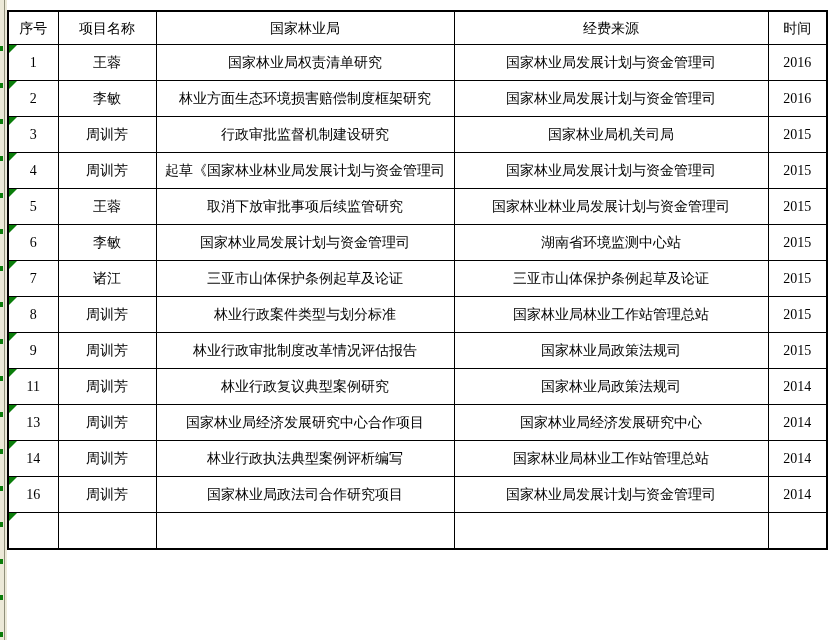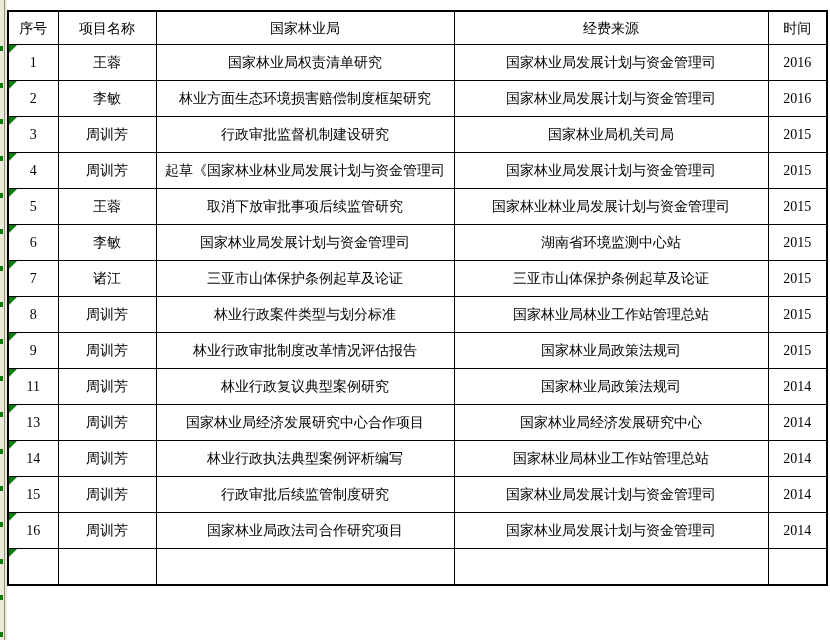--- a/index.html
+++ b/index.html
@@ -145,27 +145,20 @@
     <td>2014</td>
   </tr>
   <tr class="row">
     <td class="c-no"><span class="tri"></span><span>14</span></td>
     <td>周训芳</td>
     <td>林业行政执法典型案例评析编写</td>
     <td>国家林业局林业工作站管理总站</td>
     <td>2014</td>
   </tr>
   <tr class="row">
-    <td class="c-no"><span class="tri"></span><span>15</span></td>
-    <td>周训芳</td>
-    <td>行政审批后续监管制度研究</td>
-    <td>国家林业局发展计划与资金管理司</td>
-    <td>2014</td>
-  </tr>
-  <tr class="row">
     <td class="c-no"><span class="tri"></span><span>16</span></td>
     <td>周训芳</td>
     <td>国家林业局政法司合作研究项目</td>
     <td>国家林业局发展计划与资金管理司</td>
     <td>2014</td>
   </tr>
 
   <tr class="row">
     <td class="c-no">
           <span class="tri"></span>

